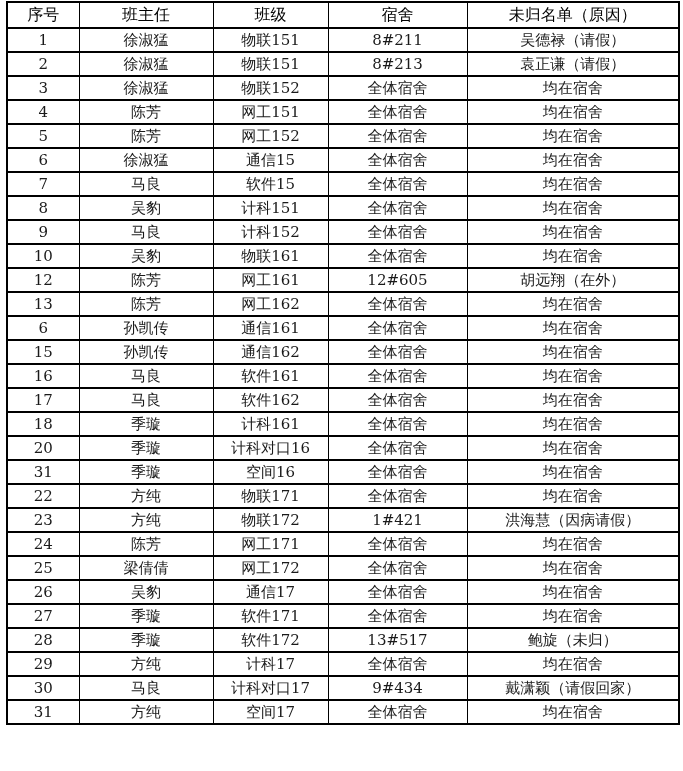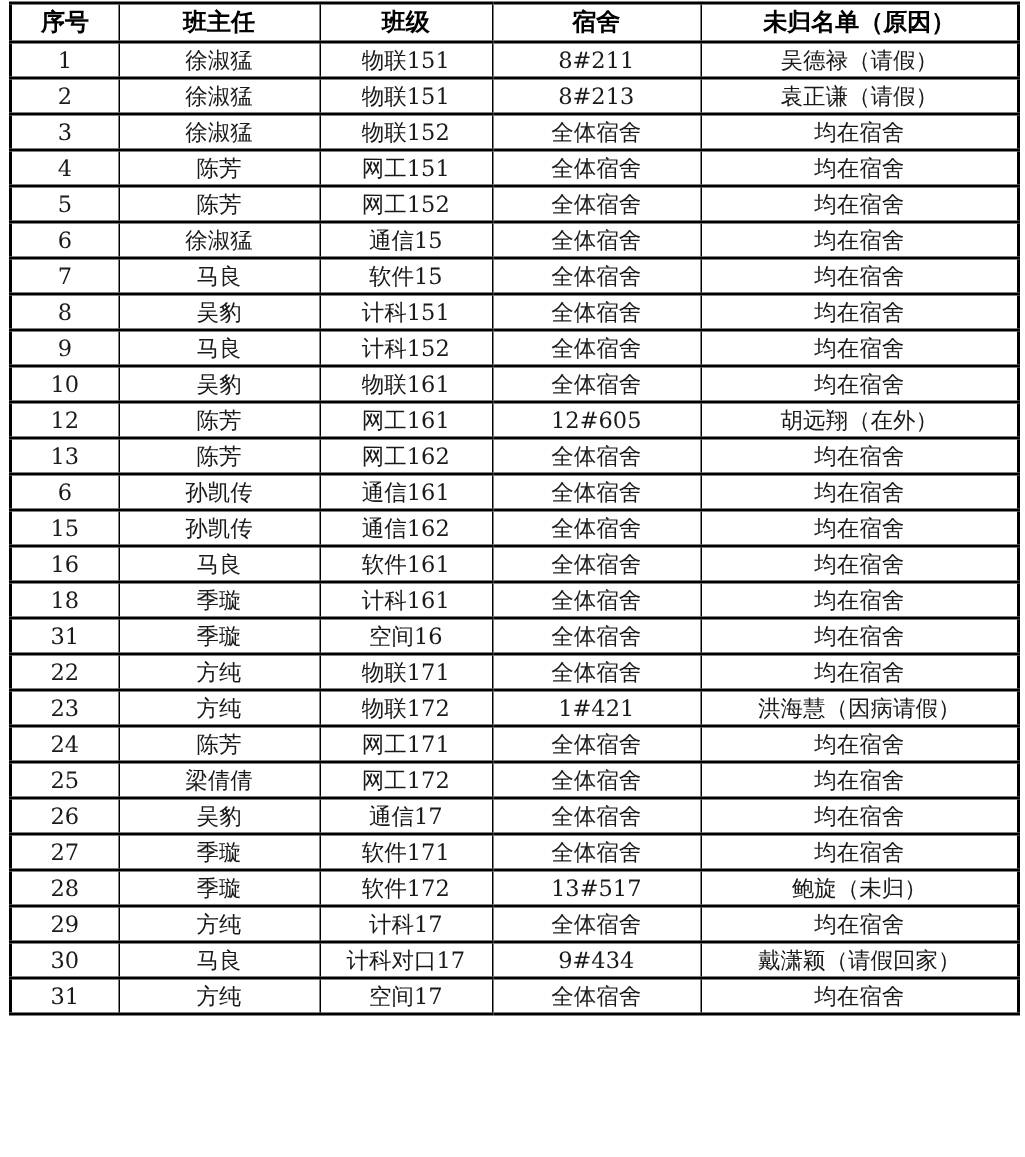--- a/index.html
+++ b/index.html
@@ -34,21 +34,21 @@
     border-bottom: 2px solid #000000;
     text-align: center;
     vertical-align: middle;
     padding: 0;
     overflow: hidden;
     white-space: nowrap;
   }
   table.roster th {
     height: 24px;
     font-size: 16px;
-    font-weight: bold;
+    font-weight: normal;
     color: #000000;
   }
   table.roster td {
     height: 22px;
     font-size: 15px;
     font-weight: normal;
     color: #1a1a1a;
   }
 </style>
 </head>
@@ -172,23 +172,37 @@
           <td>均在宿舍</td>
         </tr>
         <tr>
           <td>16</td>
           <td>马良</td>
           <td>软件161</td>
           <td>全体宿舍</td>
           <td>均在宿舍</td>
         </tr>
         <tr>
+          <td>17</td>
+          <td>马良</td>
+          <td>软件162</td>
+          <td>全体宿舍</td>
+          <td>均在宿舍</td>
+        </tr>
+        <tr>
           <td>18</td>
           <td>季璇</td>
           <td>计科161</td>
+          <td>全体宿舍</td>
+          <td>均在宿舍</td>
+        </tr>
+        <tr>
+          <td>20</td>
+          <td>季璇</td>
+          <td>计科对口16</td>
           <td>全体宿舍</td>
           <td>均在宿舍</td>
         </tr>
         <tr>
           <td>31</td>
           <td>季璇</td>
           <td>空间16</td>
           <td>全体宿舍</td>
           <td>均在宿舍</td>
         </tr>

